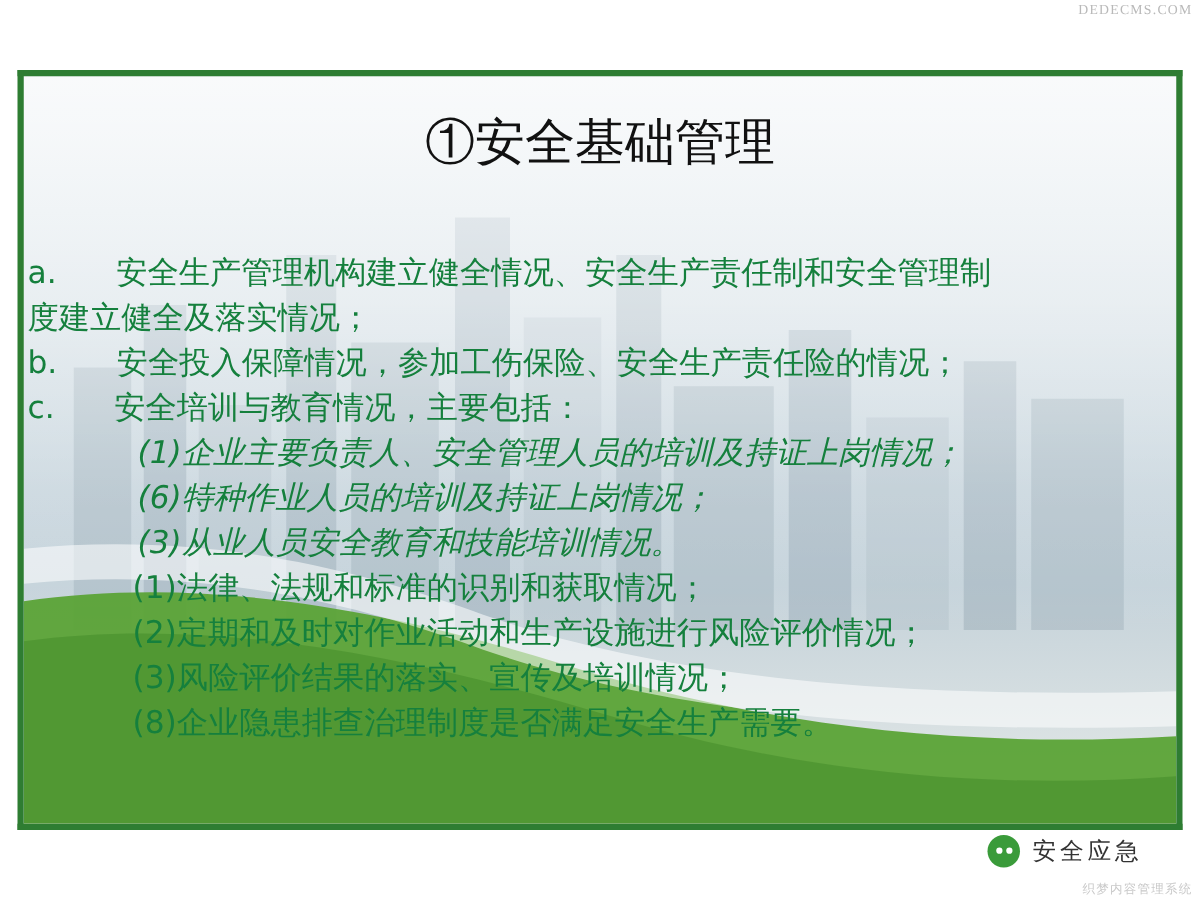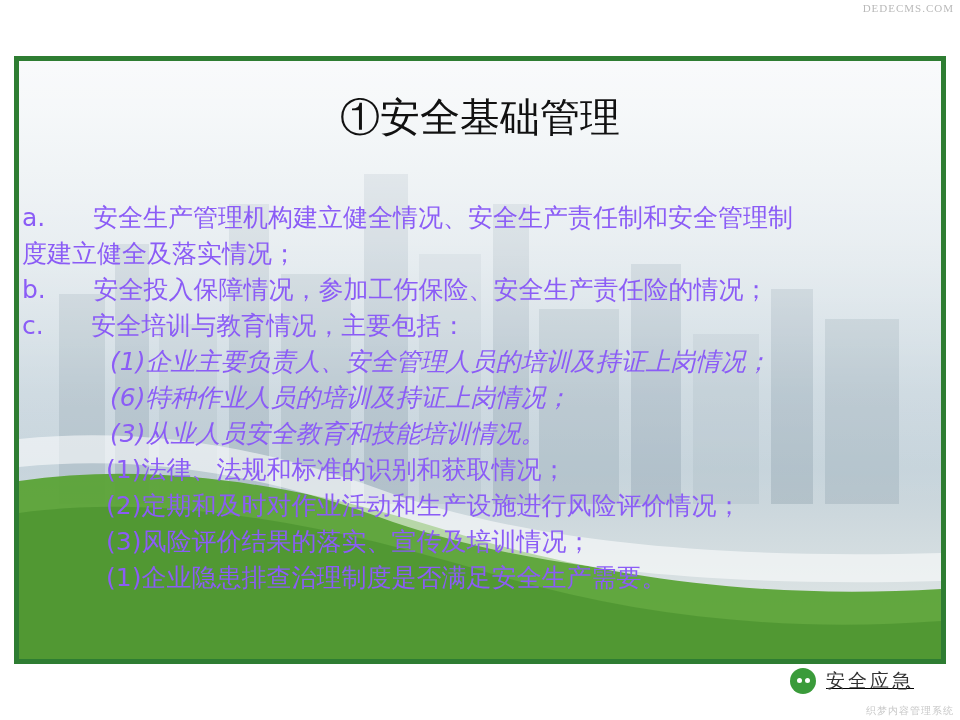--- a/index.html
+++ b/index.html
@@ -107,48 +107,47 @@
   }
   .title {
     position: absolute;
     left: 0;
     top: 96px;
     width: 960px;
     text-align: center;
     font-size: 40px;
     line-height: 1.1;
     color: #111111;
-    font-family: Liberation Serif, serif;
+    font-family: Liberation Mono, monospace;
     font-weight: 400;
     white-space: nowrap;
   }
   .body {
     position: absolute;
     left: 22px;
     top: 200px;
     width: 900px;
-    color: #8b5cf6;
+    color: #15803d;
     font-size: 25px;
     line-height: 36px;
     font-family: "DejaVu Sans", "Liberation Sans", sans-serif;
   }
   .line {
     white-space: pre;
   }
   .line.ind0 { padding-left: 0px; }
   .line.ind2 { padding-left: 88px; font-style: italic; }
   .line.ind3 { padding-left: 84px; }
   .footer-logo {
     position: absolute;
     left: 790px;
     top: 668px;
     display: flex;
     align-items: center;
     gap: 10px;
-    text-decoration: underline;
   }
   .wechat-dot {
     width: 26px;
     height: 26px;
     border-radius: 50%;
     background: #3a9b3a;
     position: relative;
     flex: none;
   }
   .wechat-dot::before,
@@ -212,21 +211,21 @@
     <div class="line ind0">a.      安全生产管理机构建立健全情况、安全生产责任制和安全管理制</div>
     <div class="line ind0">度建立健全及落实情况；</div>
     <div class="line ind0">b.      安全投入保障情况，参加工伤保险、安全生产责任险的情况；</div>
     <div class="line ind0">c.      安全培训与教育情况，主要包括：</div>
     <div class="line ind2">(1)企业主要负责人、安全管理人员的培训及持证上岗情况；</div>
     <div class="line ind2">(6)特种作业人员的培训及持证上岗情况；</div>
     <div class="line ind2">(3)从业人员安全教育和技能培训情况。</div>
     <div class="line ind3">(1)法律、法规和标准的识别和获取情况；</div>
     <div class="line ind3">(2)定期和及时对作业活动和生产设施进行风险评价情况；</div>
     <div class="line ind3">(3)风险评价结果的落实、宣传及培训情况；</div>
-    <div class="line ind3">(1)企业隐患排查治理制度是否满足安全生产需要。</div>
+    <div class="line ind3">(8)企业隐患排查治理制度是否满足安全生产需要。</div>
   </div>
 
   <div class="footer-logo">
     <div class="wechat-dot"></div>
     <div class="footer-text">安全应急</div>
   </div>
 
   <div class="wm">DEDECMS.COM</div>
   <div class="wm2">织梦内容管理系统</div>
 

